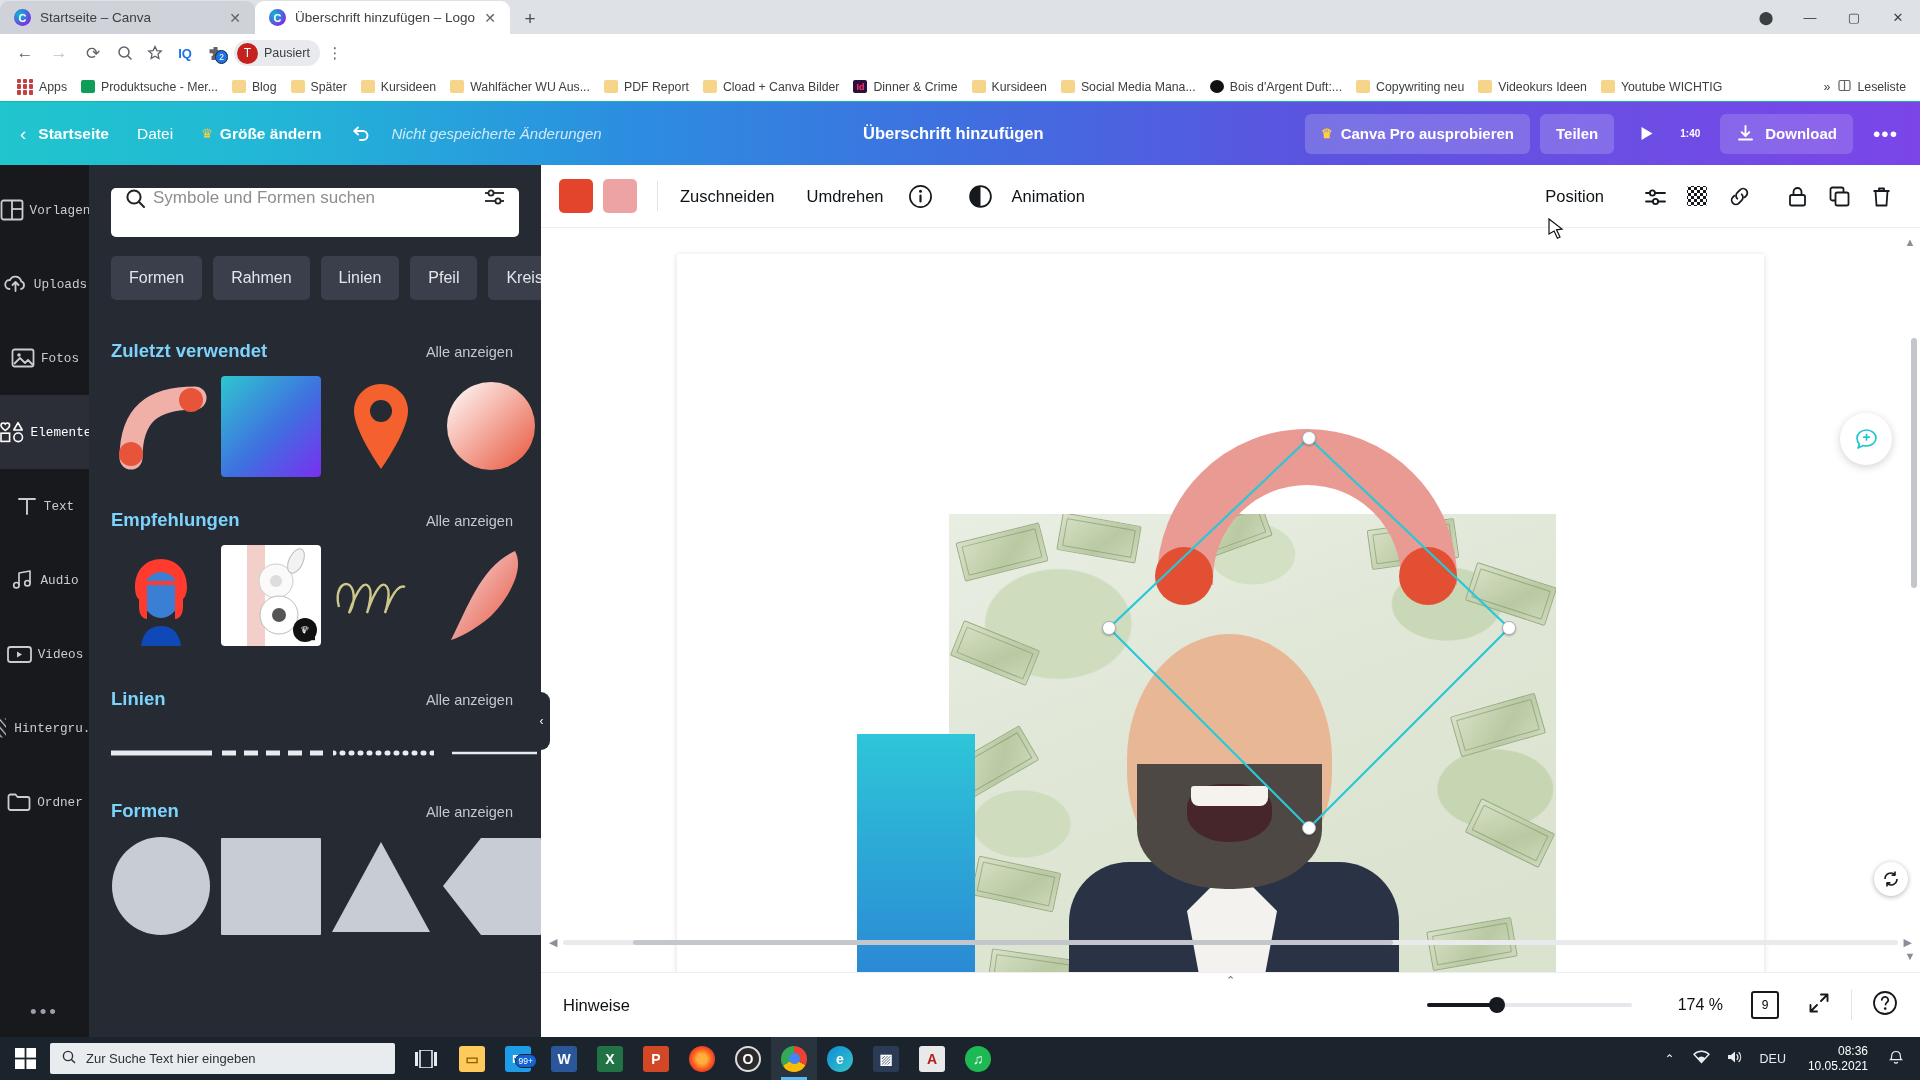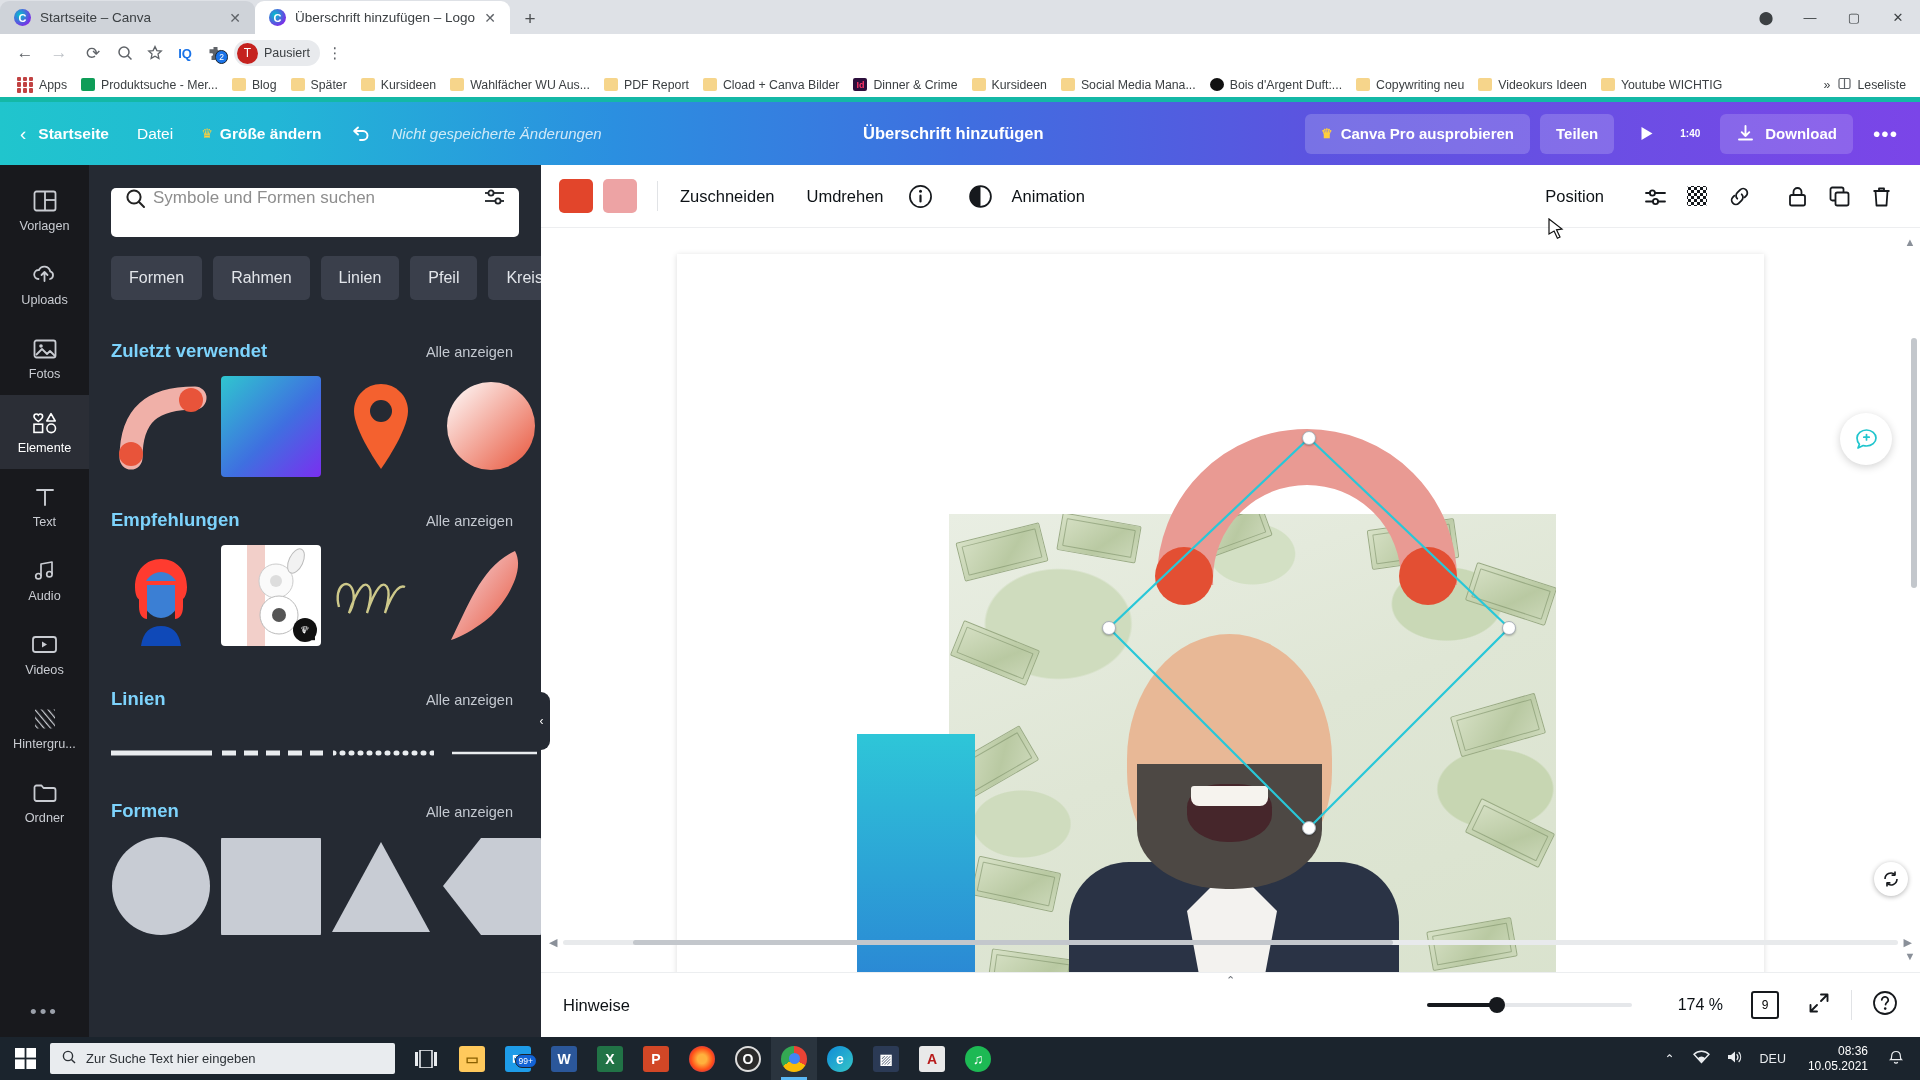--- a/index.html
+++ b/index.html
@@ -78,21 +78,21 @@
   .avatar-circle {
     width: 21px; height: 21px; border-radius: 50%;
     background: #c5221f; color: #fff; font-size: 12px;
     display: flex; align-items: center; justify-content: center; margin-right: 6px;
   }
 
   .bookmarks {
     position: absolute; top: 72px; left: 0; width: 1920px; height: 30px;
     background: #ffffff; display: flex; align-items: center;
     padding: 0 6px; font-size: 12.3px; color: #3c4043;
-    border-bottom: 5px solid #14b8a6;
+    border-bottom: 1px solid #14b8a6;
   }
   .bm {
     display: flex; align-items: center; padding: 0 7px; height: 24px;
     white-space: nowrap; flex: 0 0 auto;
   }
   .bm-ico {
     width: 14px; height: 13px; border-radius: 2px; margin-right: 6px;
     background: #f6d58b; flex: 0 0 14px;
   }
   .bm-ico.green { background: #0f9d58; }
@@ -130,23 +130,23 @@
   .crown { color: #ffcf3d; margin-right: 8px; font-size: 13px; }
   .timer { display: flex; align-items: center; gap: 25px; font-size: 10px; font-weight: bold; }
 
   .canva-left {
     position: absolute; top: 63px; left: 0; width: 89px; height: 872px;
     background: #18191d;
     display: flex; flex-direction: column; align-items: center;
     padding-top: 8px;
   }
   .lv-item {
-    width: 89px; height: 74px; display: flex; flex-direction: column;
+    width: 89px; height: 74px; display: flex; flex-direction: row;
     align-items: center; justify-content: center;
-    color: #c9ccd2; font-size: 12.7px; gap: 5px;
+    color: #c9ccd2; font-size: 12.7px; gap: 5px; font-family: Liberation Mono, monospace;
   }
   .lv-item.active { background: #2b2e36; color: #fff; }
   .lv-ico { height: 27px; display: flex; align-items: center; justify-content: center; }
   .lv-dots { color: #9aa0aa; font-size: 19px; letter-spacing: 3px; margin-top: auto; margin-bottom: 14px; }
 
   .panel {
     position: absolute; top: 63px; left: 89px; width: 452px; height: 872px;
     background: #252a33; overflow: hidden;
   }
   .panel-search {

